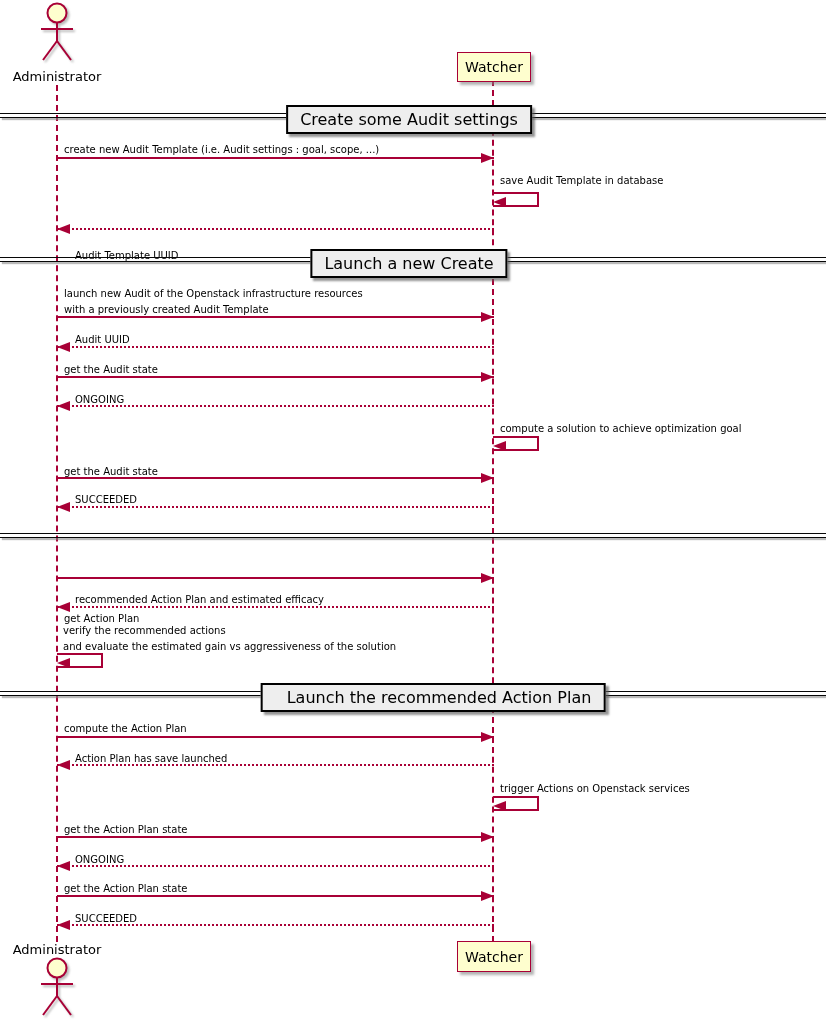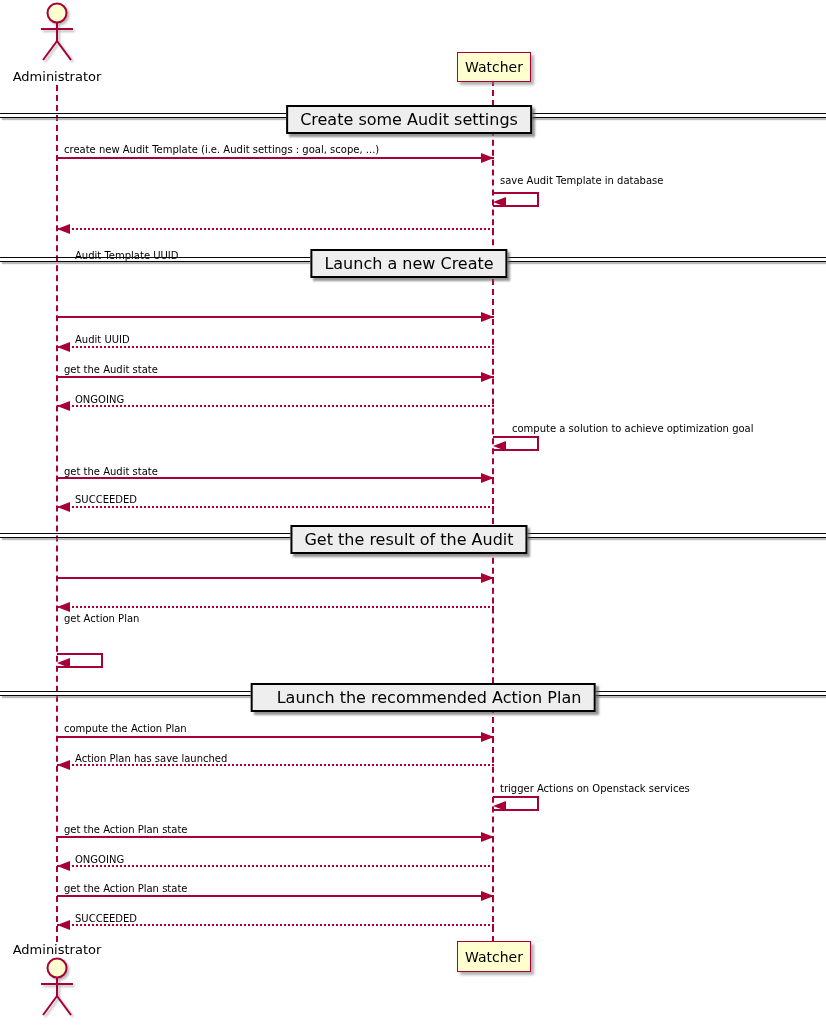--- a/index.html
+++ b/index.html
@@ -75,62 +75,66 @@
   <div class="selfloop" style="left:493px;top:192px;"></div>
   <div class="ah" style="left:493px;top:197px;border-right:13px solid var(--accent);"></div>
 
   <div class="msg-text" style="left:75px;top:214px;margin-top:34px;">Audit Template UUID</div>
   <div class="mline dotted" style="top:228px;"></div>
   <div class="ah ah-l" style="top:224px;"></div>
 
   <div class="divider-line" style="top:257px;"></div>
   <div class="divider-box" style="left:409px;top:249px;">Launch a new Create</div>
 
+  <div class="msg-text" style="left:64px;top:286px;">launch new Audit of the Openstack infrastructure resources
+with a previously created Audit Template</div>
   <div class="mline solid" style="top:316px;"></div>
   <div class="ah ah-r" style="top:312px;"></div>
 
   <div class="msg-text" style="left:75px;top:332px;">Audit UUID</div>
   <div class="mline dotted" style="top:346px;"></div>
   <div class="ah ah-l" style="top:342px;"></div>
 
   <div class="msg-text" style="left:64px;top:362px;">get the Audit state</div>
   <div class="mline solid" style="top:376px;"></div>
   <div class="ah ah-r" style="top:372px;"></div>
 
   <div class="msg-text" style="left:75px;top:392px;">ONGOING</div>
   <div class="mline dotted" style="top:405px;"></div>
   <div class="ah ah-l" style="top:401px;"></div>
 
-  <div class="msg-text" style="left:512px;top:421px;">compute a solution to achieve optimization goal</div>
+  <div class="msg-text" style="left:500px;top:421px;">compute a solution to achieve optimization goal</div>
   <div class="selfloop" style="left:493px;top:436px;"></div>
   <div class="ah" style="left:493px;top:441px;border-right:13px solid var(--accent);"></div>
 
   <div class="msg-text" style="left:64px;top:464px;">get the Audit state</div>
   <div class="mline solid" style="top:477px;"></div>
   <div class="ah ah-r" style="top:473px;"></div>
 
   <div class="msg-text" style="left:75px;top:492px;">SUCCEEDED</div>
   <div class="mline dotted" style="top:506px;"></div>
   <div class="ah ah-l" style="top:502px;"></div>
 
   <div class="divider-line" style="top:533px;"></div>
-  <div class="divider-box" style="left:409px;top:525px;">Get the result of the Audit</div>
 
   <div class="msg-text" style="left:64px;top:563px;margin-top:48px;">get Action Plan</div>
   <div class="mline solid" style="top:577px;"></div>
   <div class="ah ah-r" style="top:573px;"></div>
 
+  <div class="msg-text" style="left:75px;top:592px;">recommended Action Plan and estimated efficacy</div>
   <div class="mline dotted" style="top:606px;"></div>
   <div class="ah ah-l" style="top:602px;"></div>
 
+  <div class="msg-text" style="left:63px;top:623px;">verify the recommended actions
+and evaluate the estimated gain vs aggressiveness of the solution</div>
   <div class="selfloop" style="left:57px;top:653px;"></div>
   <div class="ah" style="left:57px;top:658px;border-right:13px solid var(--accent);"></div>
 
   <div class="divider-line" style="top:691px;"></div>
-  <div class="divider-box" style="left:423px;top:683px;padding-left:24px;">Launch the recommended Action Plan</div>
+  <div class="divider-box" style="left:433px;top:683px;padding-left:24px;">Launch the recommended Action Plan</div>
 
   <div class="msg-text" style="left:64px;top:721px;">compute the Action Plan</div>
   <div class="mline solid" style="top:736px;"></div>
   <div class="ah ah-r" style="top:732px;"></div>
 
   <div class="msg-text" style="left:75px;top:751px;">Action Plan has save launched</div>
   <div class="mline dotted" style="top:764px;"></div>
   <div class="ah ah-l" style="top:760px;"></div>
 
   <div class="msg-text" style="left:500px;top:781px;">trigger Actions on Openstack services</div>

